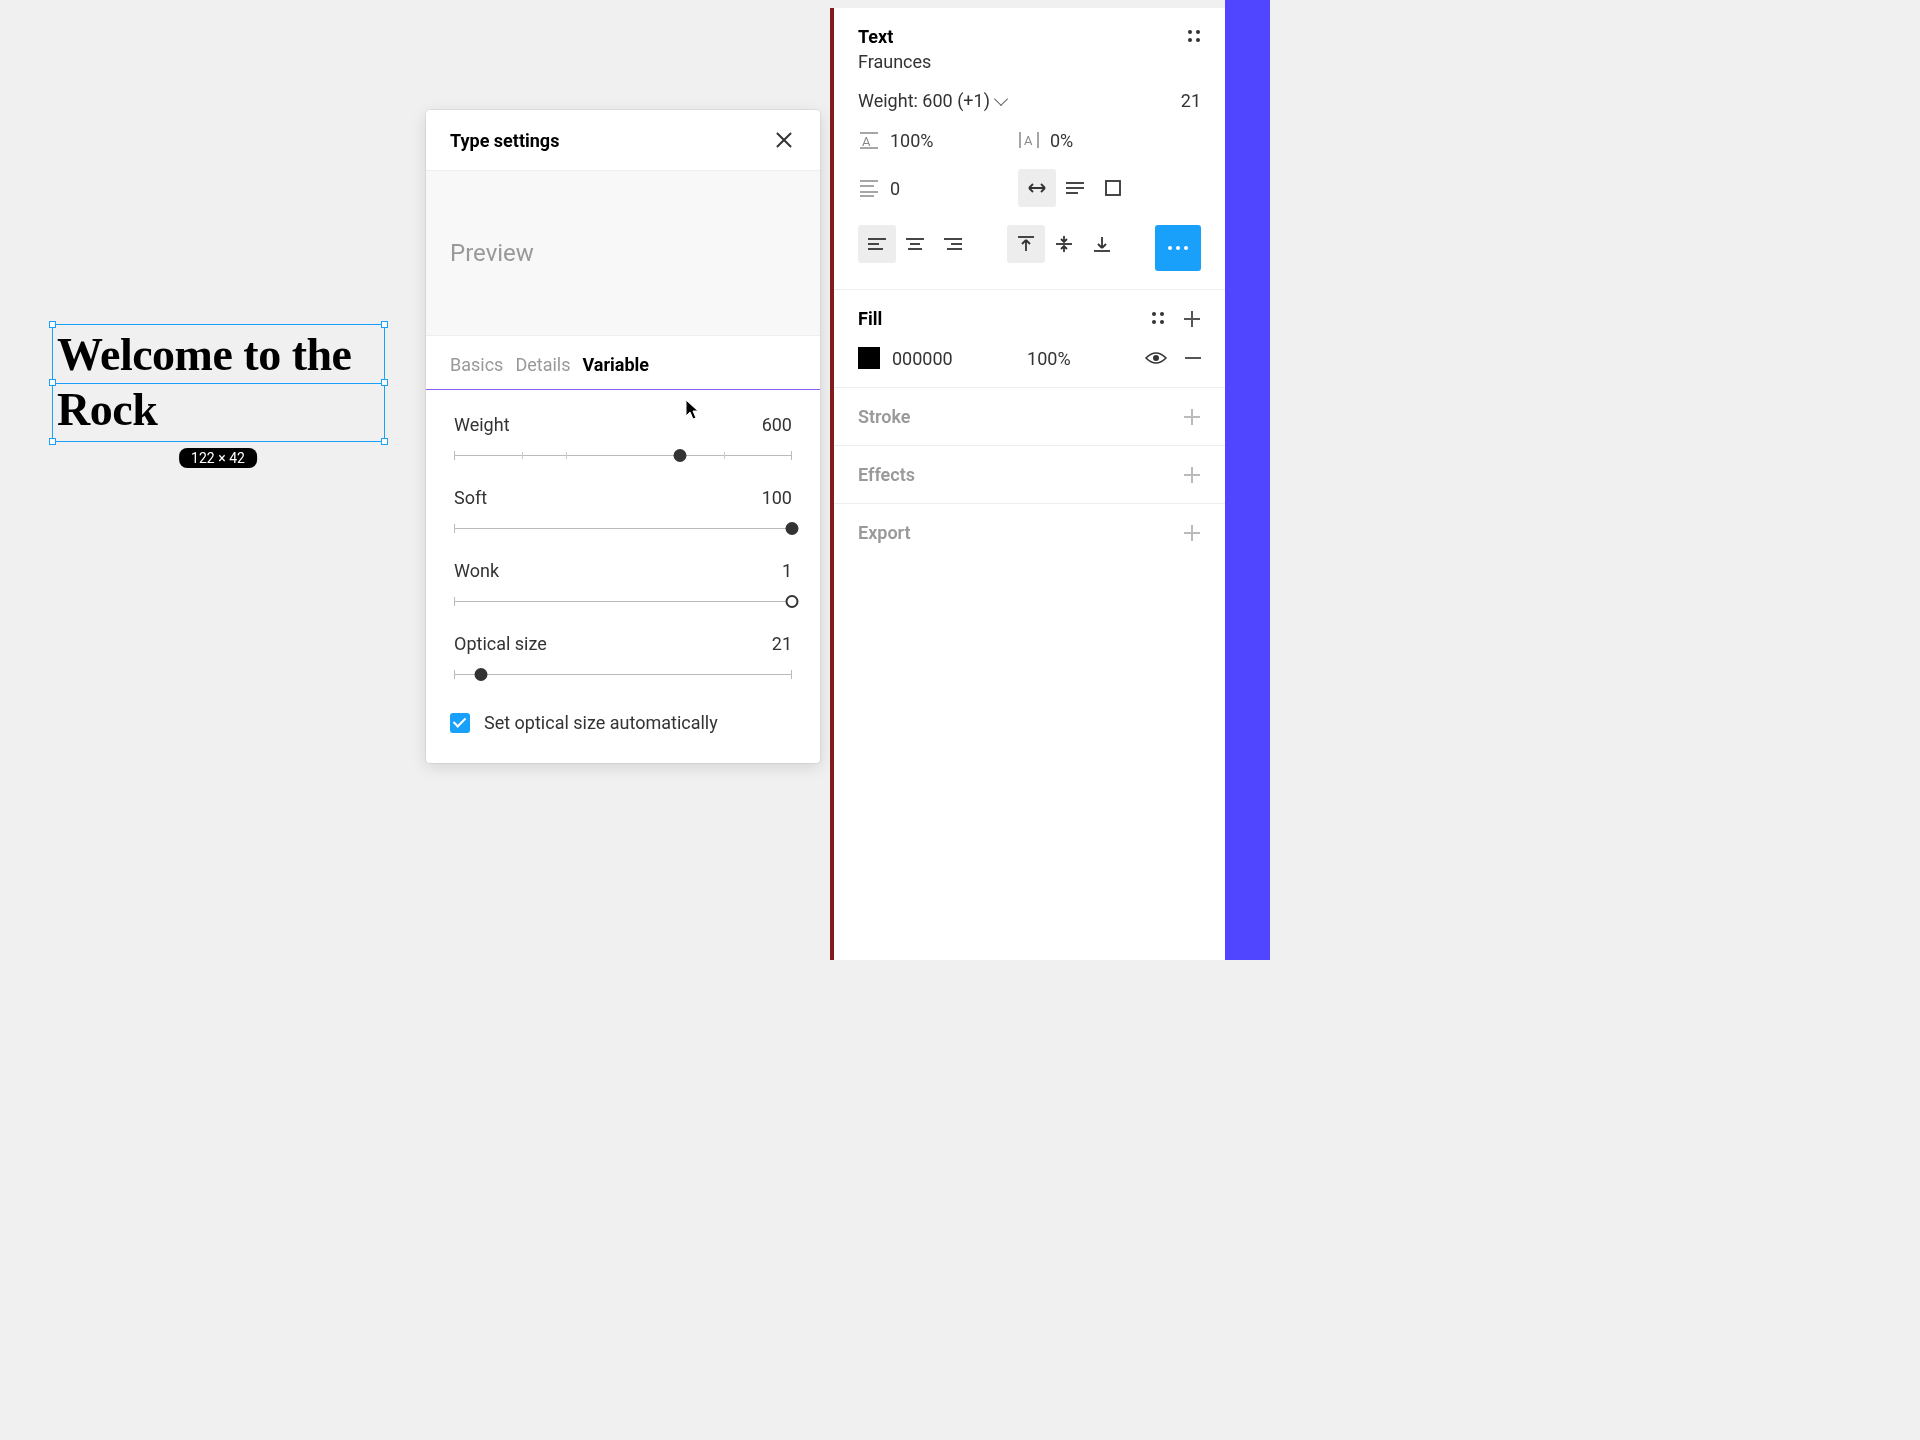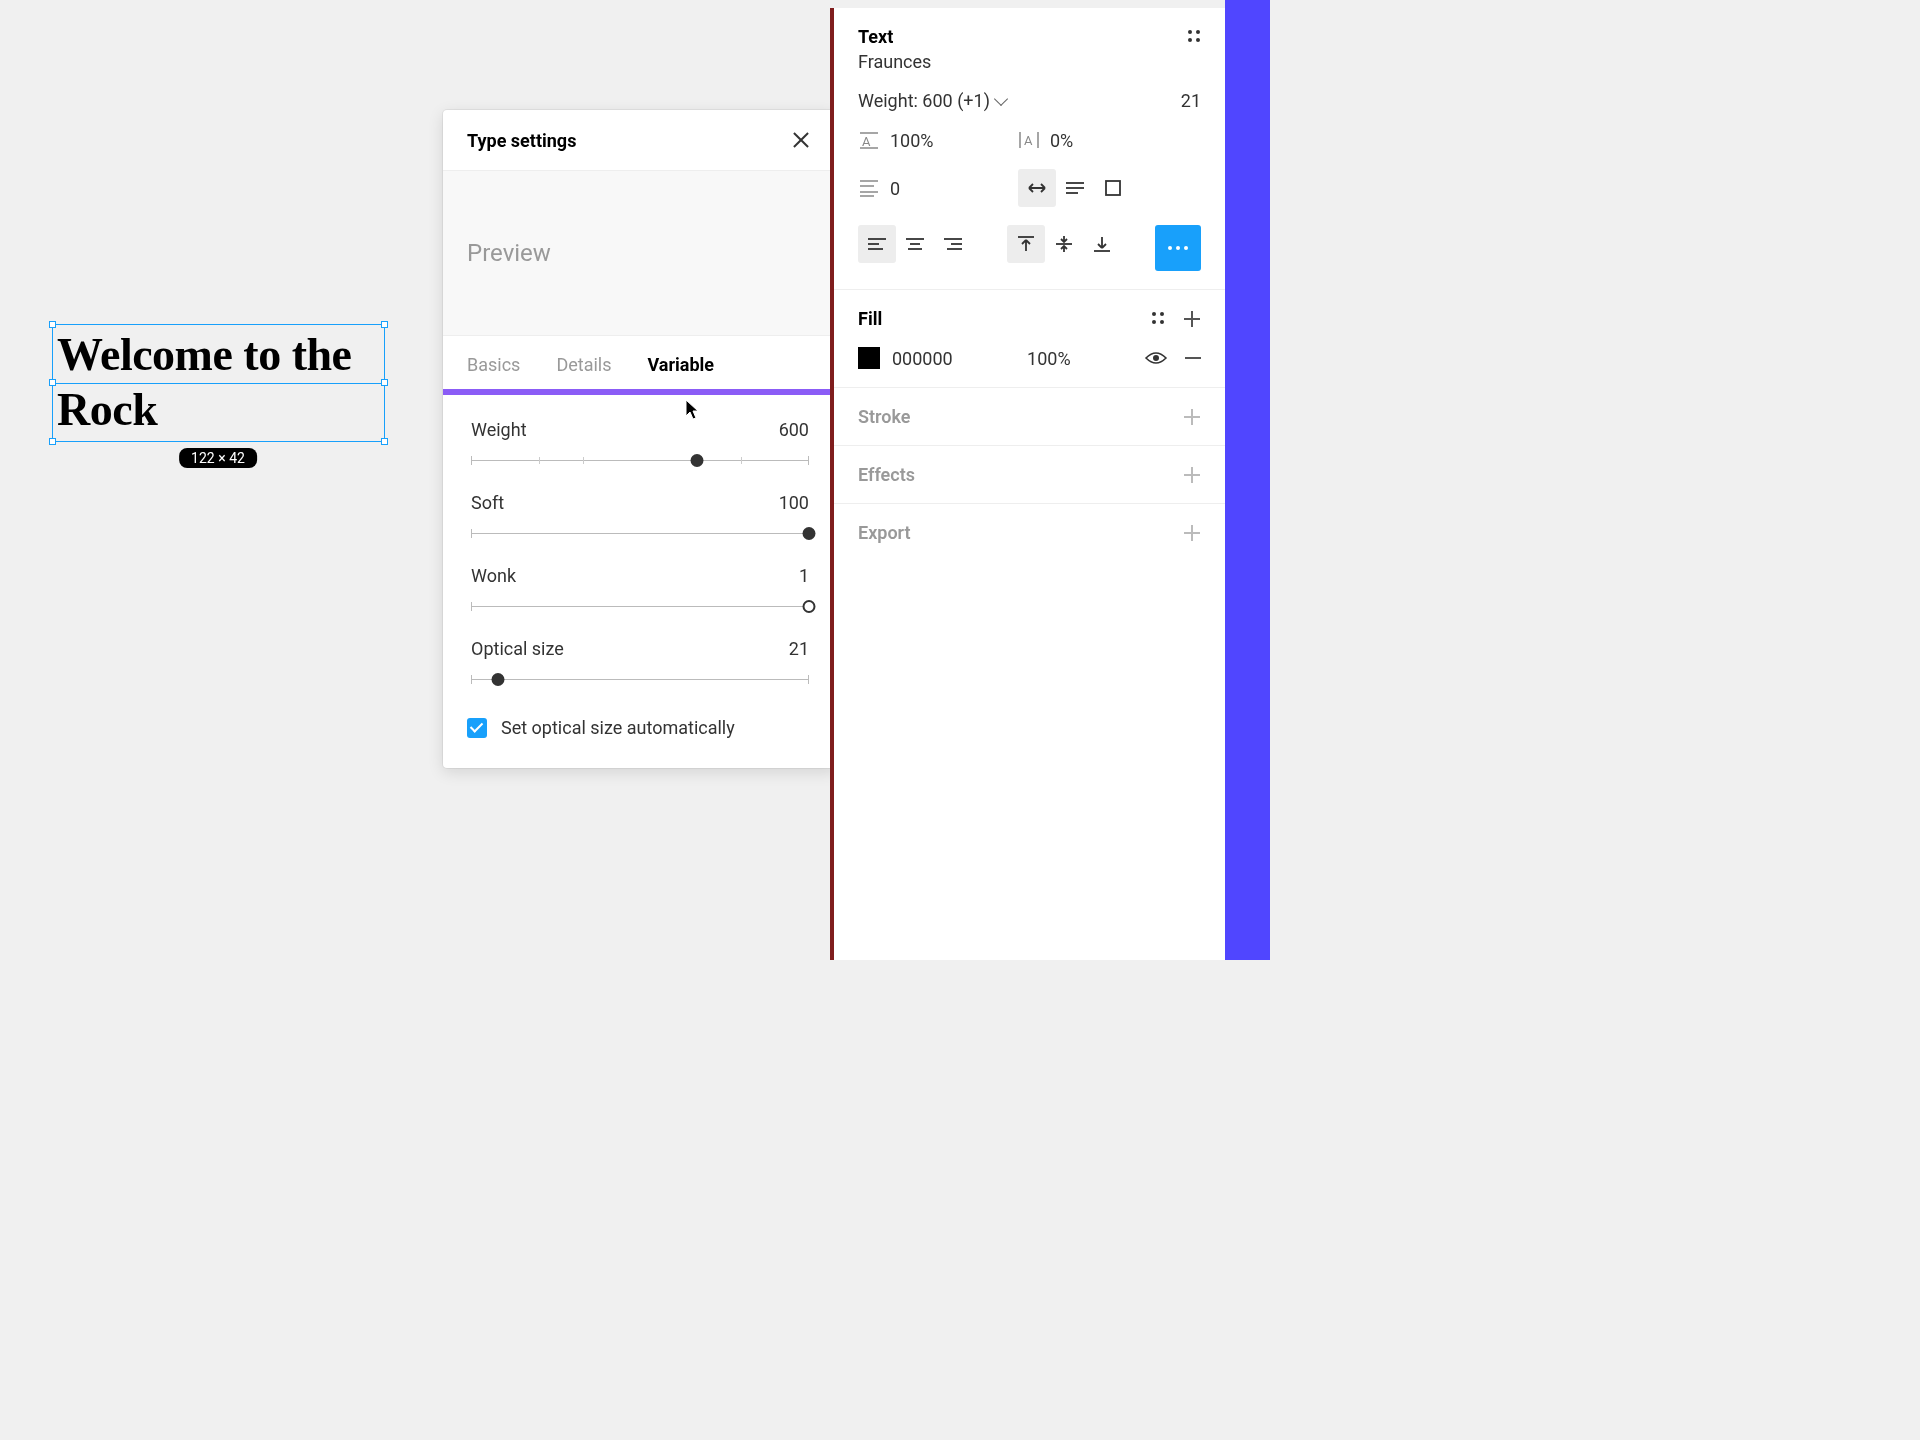--- a/index.html
+++ b/index.html
@@ -78,21 +78,21 @@
     background: #000000;
     color: #fff;
     font-size: 14px;
     padding: 2px 12px;
     border-radius: 8px;
   }
 
   
   .popover {
     position: absolute;
-    left: 443px;
+    left: 426px;
     top: 110px;
     width: 394px;
     background: #fff;
     border-radius: 4px;
     box-shadow: 0 4px 16px rgba(0,0,0,0.12), 0 0 0 1px rgba(0,0,0,0.05);
     padding-bottom: 30px;
   }
   .popover-header {
     display: flex;
     align-items: center;
@@ -128,23 +128,23 @@
     border-bottom: 1px solid #eee;
     padding: 68px 24px;
   }
   .preview-label {
     font-size: 24px;
     color: #999;
   }
 
   .tabs {
     display: flex;
-    gap: 36px;
+    gap: 12px;
     padding: 18px 24px 14px;
-    border-bottom: 6px solid #8b5cf6;
+    border-bottom: 1px solid #8b5cf6;
     font-size: 18px;
   }
   .tab { color: #999; cursor: pointer; }
   .tab.active { color: #000; font-weight: 700; }
 
   .axis-controls { padding: 8px 28px 0; }
   .axis {
     padding: 16px 0 8px;
   }
   .axis-row {

